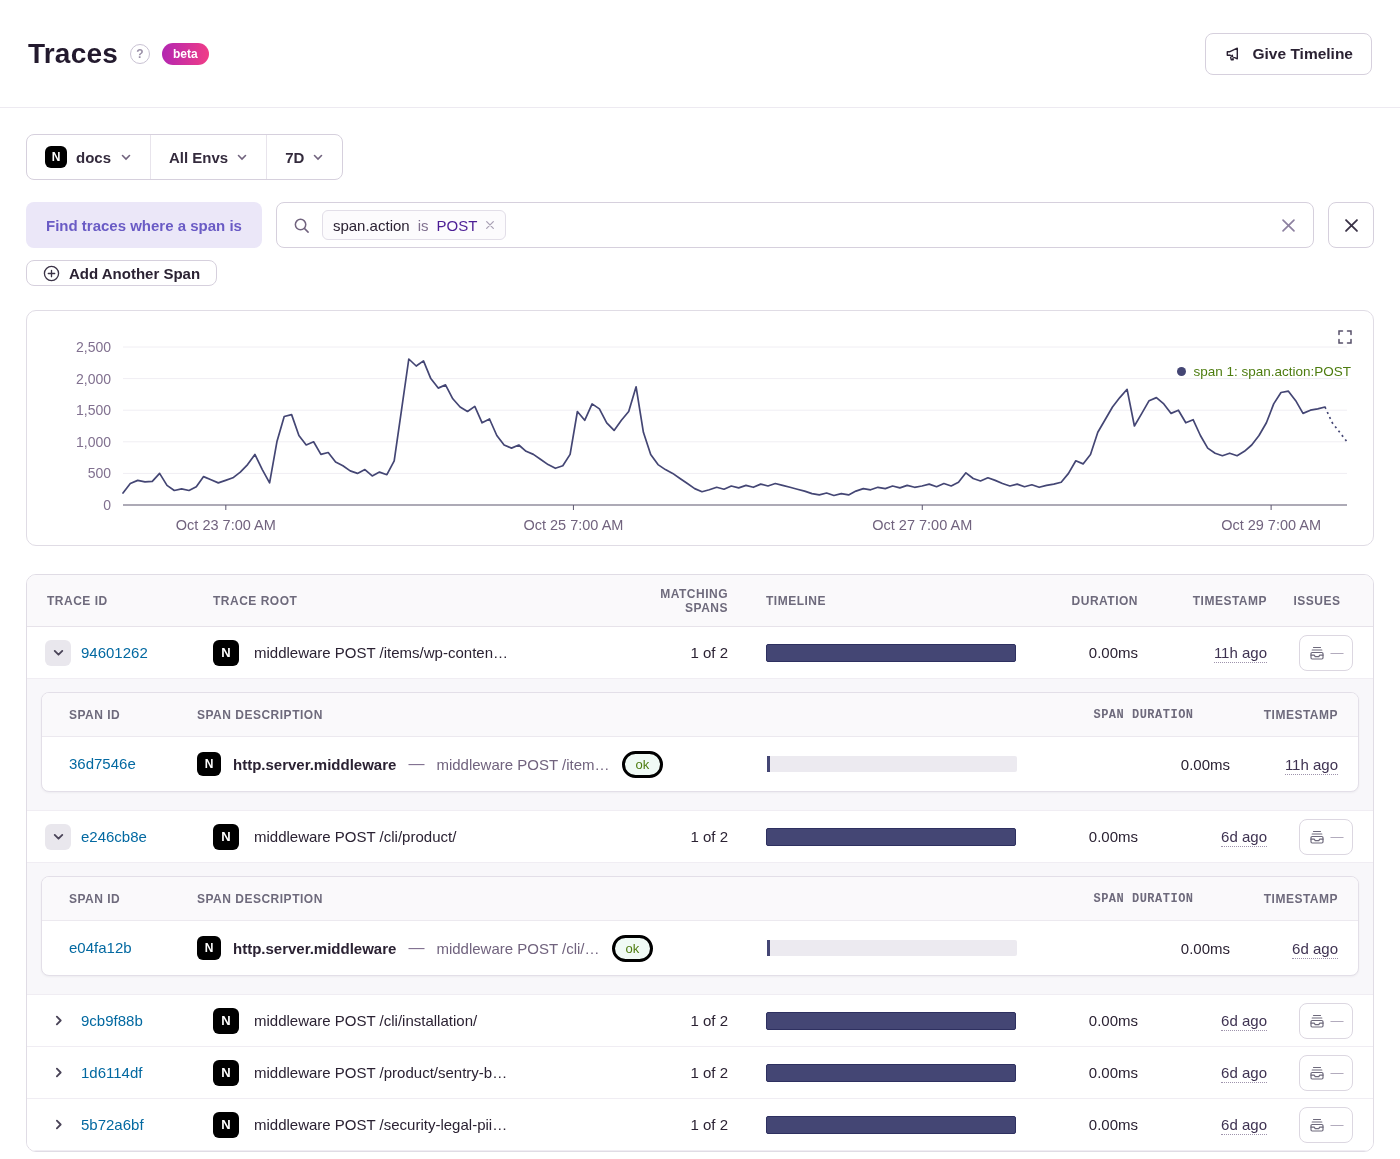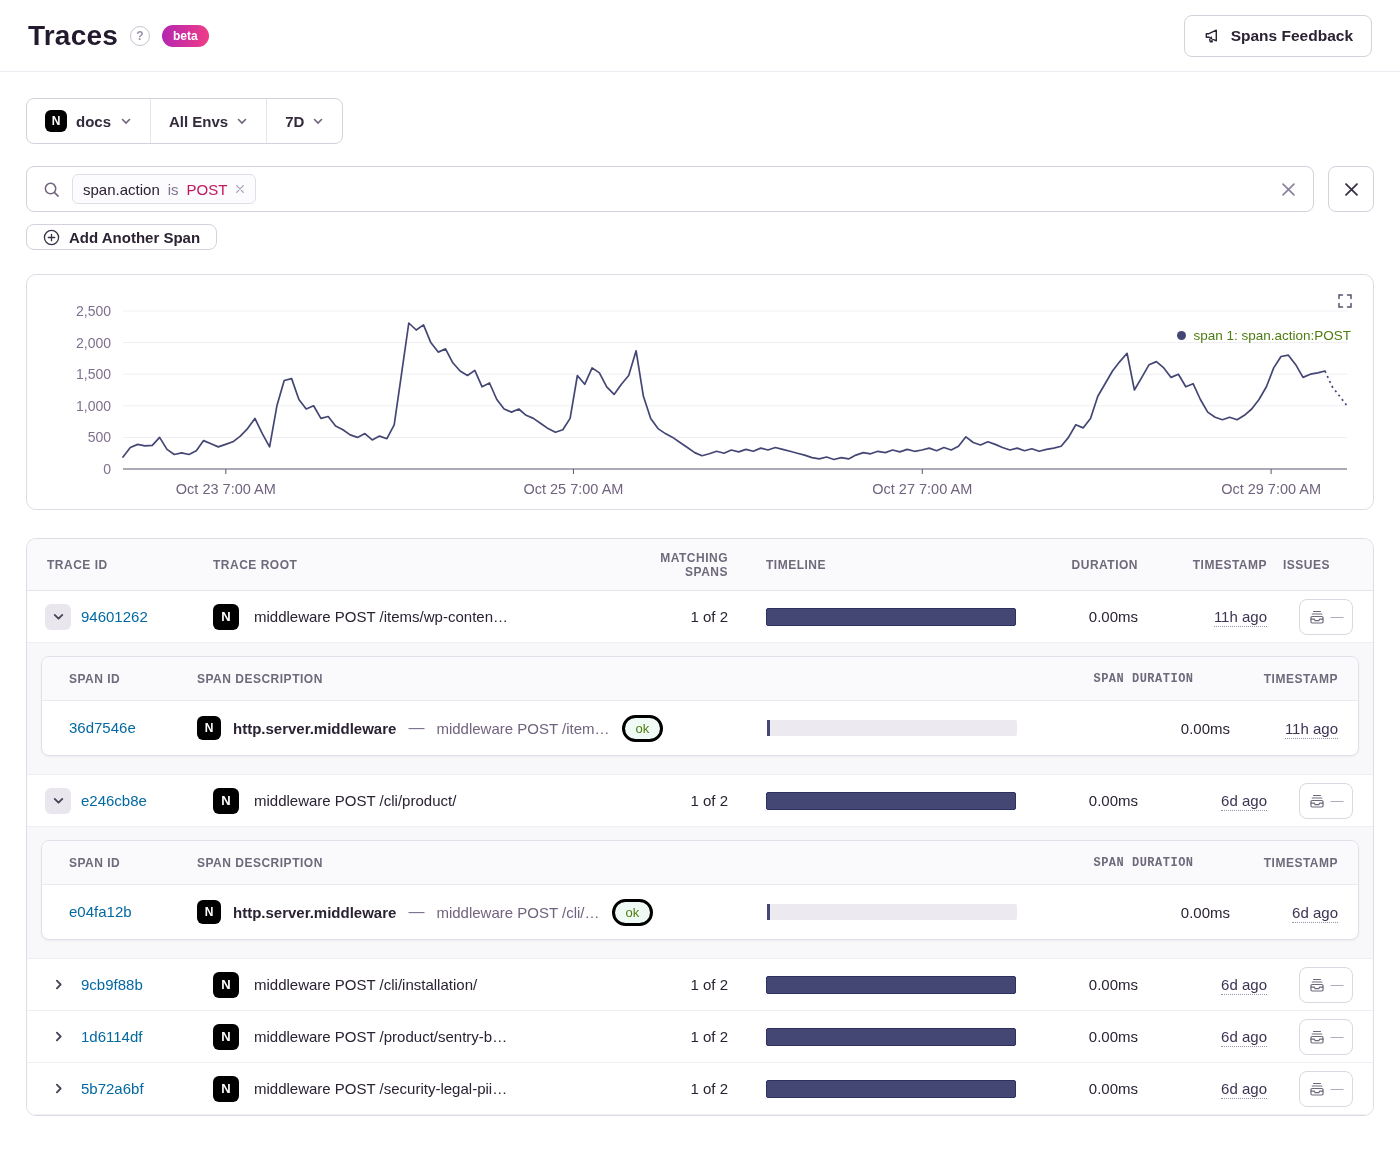--- a/index.html
+++ b/index.html
@@ -1,20 +1,20 @@
 <!DOCTYPE html>
 <html><head>
 <meta charset="utf-8">
 <style>
   * { margin:0; padding:0; box-sizing:border-box; }
   html,body { width:1400px; height:1159px; overflow:hidden; background:#fff;
     font-family:"Liberation Sans", sans-serif; color:#2b2233; }
 
   
-  .page-header { height:72px; padding:0 28px; display:flex; align-items:center;
+  .page-header { height:108px; padding:0 28px; display:flex; align-items:center;
     justify-content:space-between; border-bottom:1px solid #edeaf1; }
   .title-group { display:flex; align-items:center; gap:12px; }
   .page-title { font-size:28px; font-weight:700; color:#231a2e; letter-spacing:.2px; }
   .q-icon { width:20px; height:20px; border:1.5px solid #c9c2d3; border-radius:50%;
     color:#9b91a8; font-size:12px; font-weight:700; display:flex; align-items:center;
     justify-content:center; }
   .beta-badge { background:linear-gradient(95deg,#b226b2,#f13d86); color:#fff;
     font-size:12px; font-weight:700; border-radius:20px; padding:4px 11px; }
   .feedback-btn { display:flex; align-items:center; gap:9px; height:42px; padding:0 18px;
     border:1px solid #d6d0dd; border-radius:8px; background:#fff; font-size:15.5px;
@@ -39,21 +39,21 @@
 
   
   .search-row { margin-top:22px; display:flex; gap:14px; align-items:center; }
   .span-label { height:46px; display:flex; align-items:center; padding:0 20px;
     background:#ebe7f8; color:#6a5bc5; font-size:15px; font-weight:600; border-radius:8px; }
   .search-box { flex:1; height:46px; border:1px solid #d6d0dd; border-radius:8px;
     display:flex; align-items:center; padding:0 16px; gap:12px; background:#fff; }
   .search-box .mag { color:#71637e; display:flex; }
   .token { height:30px; display:flex; align-items:center; gap:8px; padding:0 10px;
     border:1px solid #e2dee8; border-radius:6px; background:#fcfbfd; font-size:15px; cursor:pointer; }
-  .token .k { color:#2b2233; } .token .op { color:#80708f; } .token .v { color:#be185d; }
+  .token .k { color:#2b2233; } .token .op { color:#80708f; } .token .v { color:#4c1d95; }
   .token .x { color:#a9a1b5; display:flex; }
   .clear-x { margin-left:auto; color:#8d81a0; display:flex; cursor:pointer; background:none; border:none; }
   .close-btn { width:46px; height:46px; border:1px solid #d6d0dd; border-radius:8px;
     background:#fff; display:flex; align-items:center; justify-content:center;
     color:#3a3246; cursor:pointer; }
 
   .add-span-btn { margin-top:12px; height:26px; display:inline-flex; align-items:center;
     gap:9px; padding:0 16px; border:1px solid #d6d0dd; border-radius:8px; background:#fff;
     font-size:15px; font-weight:600; color:#2b2233; cursor:pointer; font-family:inherit; }
   .add-span-btn svg { color:#3a3246; display:block; }
@@ -73,21 +73,21 @@
   
   .traces-table { margin-top:28px; border:1px solid #e0dce5; border-radius:10px;
     overflow:hidden; background:#fff; }
   .thead { display:grid; grid-template-columns:170px 1fr 110px 290px 110px 125px 90px;
     height:52px; align-items:center; background:#faf9fb; border-bottom:1px solid #e7e3ea; }
   .hcell { font-size:12px; font-weight:700; letter-spacing:.5px; text-transform:uppercase;
     color:#6e6a7c; }
   .h1 { padding-left:20px; } .h2 { padding-left:16px; }
   .h3 { text-align:right; padding-right:30px; } .h4 { padding-left:8px; }
   .h5 { text-align:right; padding-right:20px; } .h6 { text-align:right; padding-right:16px; }
-  .h7 { text-align:left; padding-right:22px; }
+  .h7 { text-align:center; padding-right:22px; }
 
   .trow { display:grid; grid-template-columns:170px 1fr 110px 290px 110px 125px 90px;
     height:52px; align-items:center; border-bottom:1px solid #f0edf3; background:#fff; }
   .c-id { display:flex; align-items:center; gap:10px; padding-left:18px; }
   .chev { width:26px; height:26px; border-radius:6px; display:flex; align-items:center;
     justify-content:center; color:#4a4458; cursor:pointer; flex:none; }
   .chev-open { background:#e9e7ed; }
   .link { color:#0369a1; font-size:15px; text-decoration:none; cursor:pointer; }
   .c-root { display:flex; align-items:center; gap:15px; padding-left:16px; font-size:15px;
     color:#2b2233; white-space:nowrap; overflow:hidden; }
@@ -133,21 +133,21 @@
     <span class="page-title">Traces</span>
     <span class="q-icon">?</span>
     <span class="beta-badge">beta</span>
   </div>
   <button class="feedback-btn">
     <span>
         <svg width="19" height="19" viewBox="0 0 20 20" fill="none" stroke="currentColor" stroke-width="1.5" stroke-linejoin="round" stroke-linecap="round">
           <path d="M3.5 8.2v3.6M3.5 8.2h2.2l8.3-3.8v11.2L5.7 11.8H3.5M6.5 11.8l1.1 4.7h2.1l-1-4.7"></path>
         </svg>
       </span>
-    <span>Spans Feedback</span>
+    <span>Give Timeline</span>
   </button>
 </div>
 
 <div class="content">
 
   
   <div class="filter-bar">
     <div class="filter-seg">
       <span class="nlogo f">N</span>
       <span>docs</span>
@@ -170,20 +170,21 @@
       <span class="chev-down">
           <svg width="12" height="12" viewBox="0 0 12 12" fill="none" stroke="currentColor" stroke-width="1.6" stroke-linecap="round">
             <path d="M2.5 4.5L6 8l3.5-3.5"></path>
           </svg>
         </span>
     </div>
   </div>
 
   
   <div class="search-row">
+    <div class="span-label">Find traces where a span is</div>
     <div class="search-box">
       <span class="mag">
           <svg width="17" height="17" viewBox="0 0 18 18" fill="none" stroke="currentColor" stroke-width="1.6" stroke-linecap="round">
             <circle cx="8" cy="8" r="5.5"></circle>
             <path d="M12.3 12.3L16 16"></path>
           </svg>
         </span>
       <span class="token">
         <span class="k">span.action</span>
         <span class="op">is</span>

